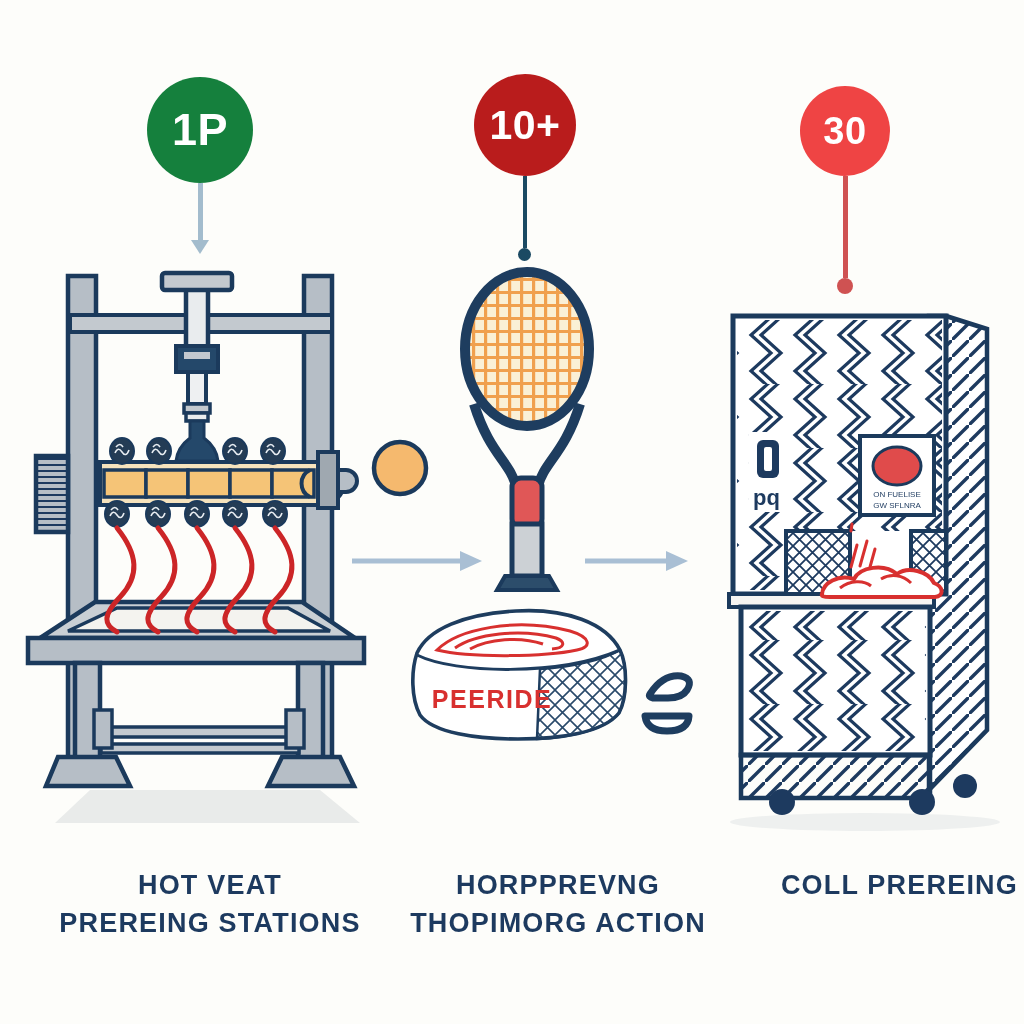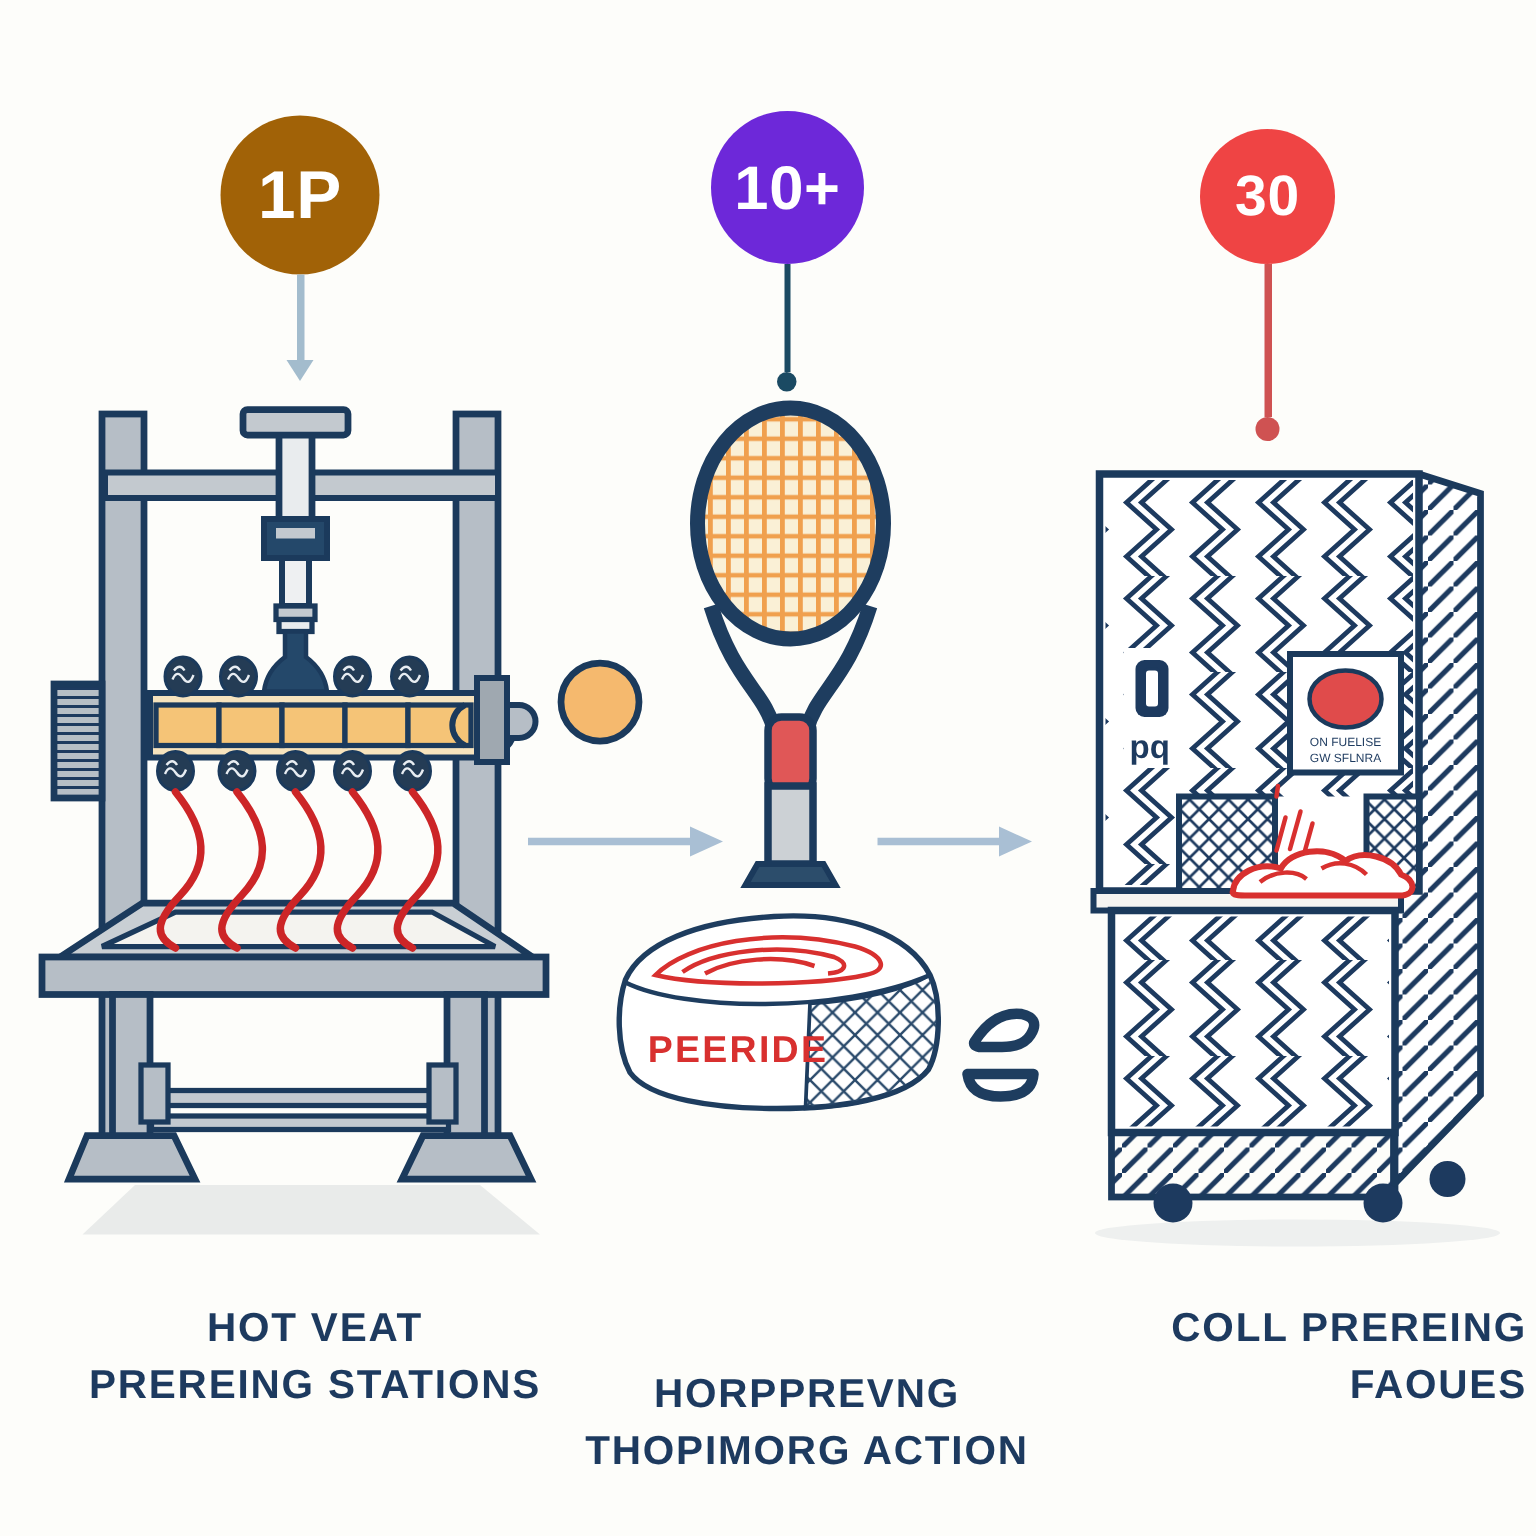--- a/index.html
+++ b/index.html
@@ -5,40 +5,40 @@
   html,body{margin:0;padding:0;background:#fff;}
   .canvas{
     position:relative;width:1024px;height:1024px;overflow:hidden;
     background:#fdfdfa;font-family:"Liberation Sans",sans-serif;
   }
   svg{font-family:"Liberation Sans",sans-serif;}
   .badge{
     position:absolute;border-radius:50%;display:flex;align-items:center;justify-content:center;
     color:#fff;font-weight:bold;letter-spacing:.5px;
   }
-  .badge.b1{left:147px;top:77px;width:106px;height:106px;background:#a16207;font-size:45px;}
-  .badge.b2{left:474px;top:74px;width:102px;height:102px;background:#6d28d9;font-size:41px;}
+  .badge.b1{left:147px;top:77px;width:106px;height:106px;background:#15803d;font-size:45px;}
+  .badge.b2{left:474px;top:74px;width:102px;height:102px;background:#b91c1c;font-size:41px;}
   .badge.b3{left:800px;top:86px;width:90px;height:90px;background:#ef4444;font-size:38px;}
   .stem{position:absolute;}
   .stem.s1{left:198px;top:183px;width:5px;height:57px;background:#a3bccd;}
   .arrowhead.a1{
     position:absolute;left:191px;top:240px;width:0;height:0;
     border-left:9px solid transparent;border-right:9px solid transparent;border-top:14px solid #a3bccd;
   }
   .stem.s2{left:523px;top:176px;width:4px;height:72px;background:#1b4a63;}
   .dot{position:absolute;border-radius:50%;}
   .dot.d2{left:518px;top:248px;width:13px;height:13px;background:#1b4a63;}
   .stem.s3{left:843px;top:176px;width:5px;height:102px;background:#cf5252;}
   .dot.d3{left:837px;top:278px;width:16px;height:16px;background:#cf5252;}
   .stage-label{
     position:absolute;top:866px;text-align:center;color:#1d3a5f;
     font-weight:bold;font-size:27px;line-height:38px;letter-spacing:1.2px;
   }
   .stage-label.l1{left:25px;width:370px;}
-  .stage-label.l2{left:360px;width:356px;margin-top:44px;}
+  .stage-label.l2{left:380px;width:356px;}
   .stage-label.l3{left:704px;width:314px;text-align:right;}
   .illu{position:absolute;left:0;top:0;}
 </style>
 </head>
 <body>
 
 <div class="canvas">
 
   <div class="badge b1">1P</div>
   <div class="stem s1"></div>
@@ -222,16 +222,15 @@
   <div class="stage-label l1">
     <div>HOT VEAT</div>
     <div>PREREING STATIONS</div>
   </div>
   <div class="stage-label l2">
     <div>HORPPREVNG</div>
     <div>THOPIMORG ACTION</div>
   </div>
   <div class="stage-label l3">
     <div>COLL PREREING</div>
-    <div>FAOUES</div>
   </div>
 
 </div>
 
 </body></html>

